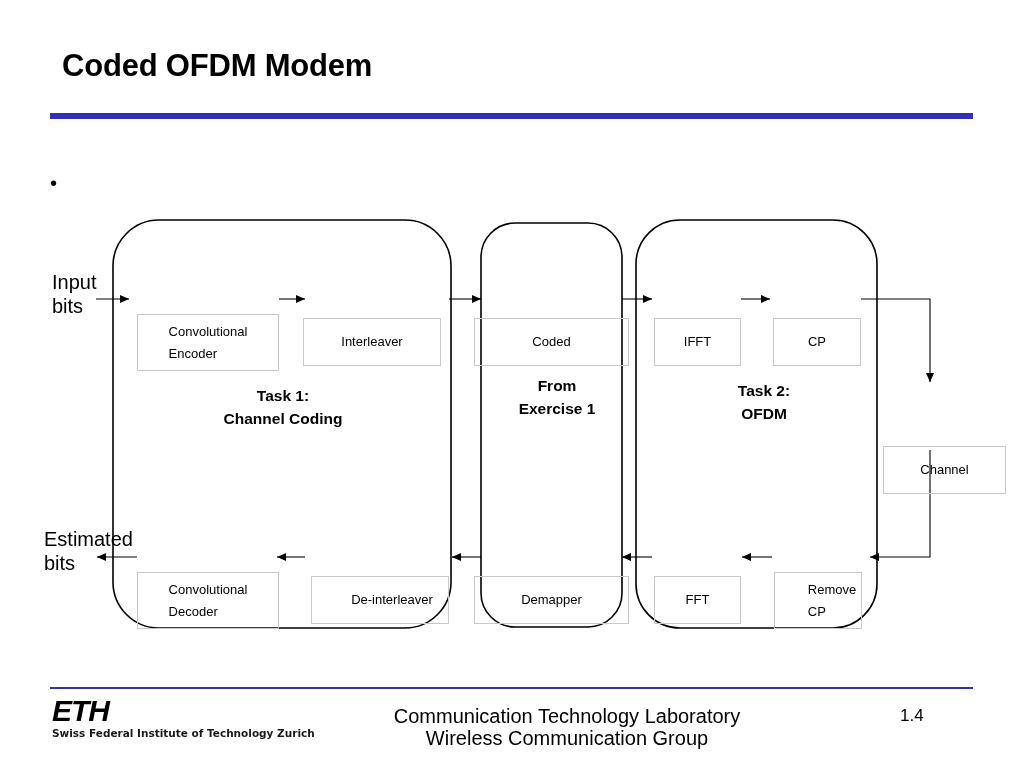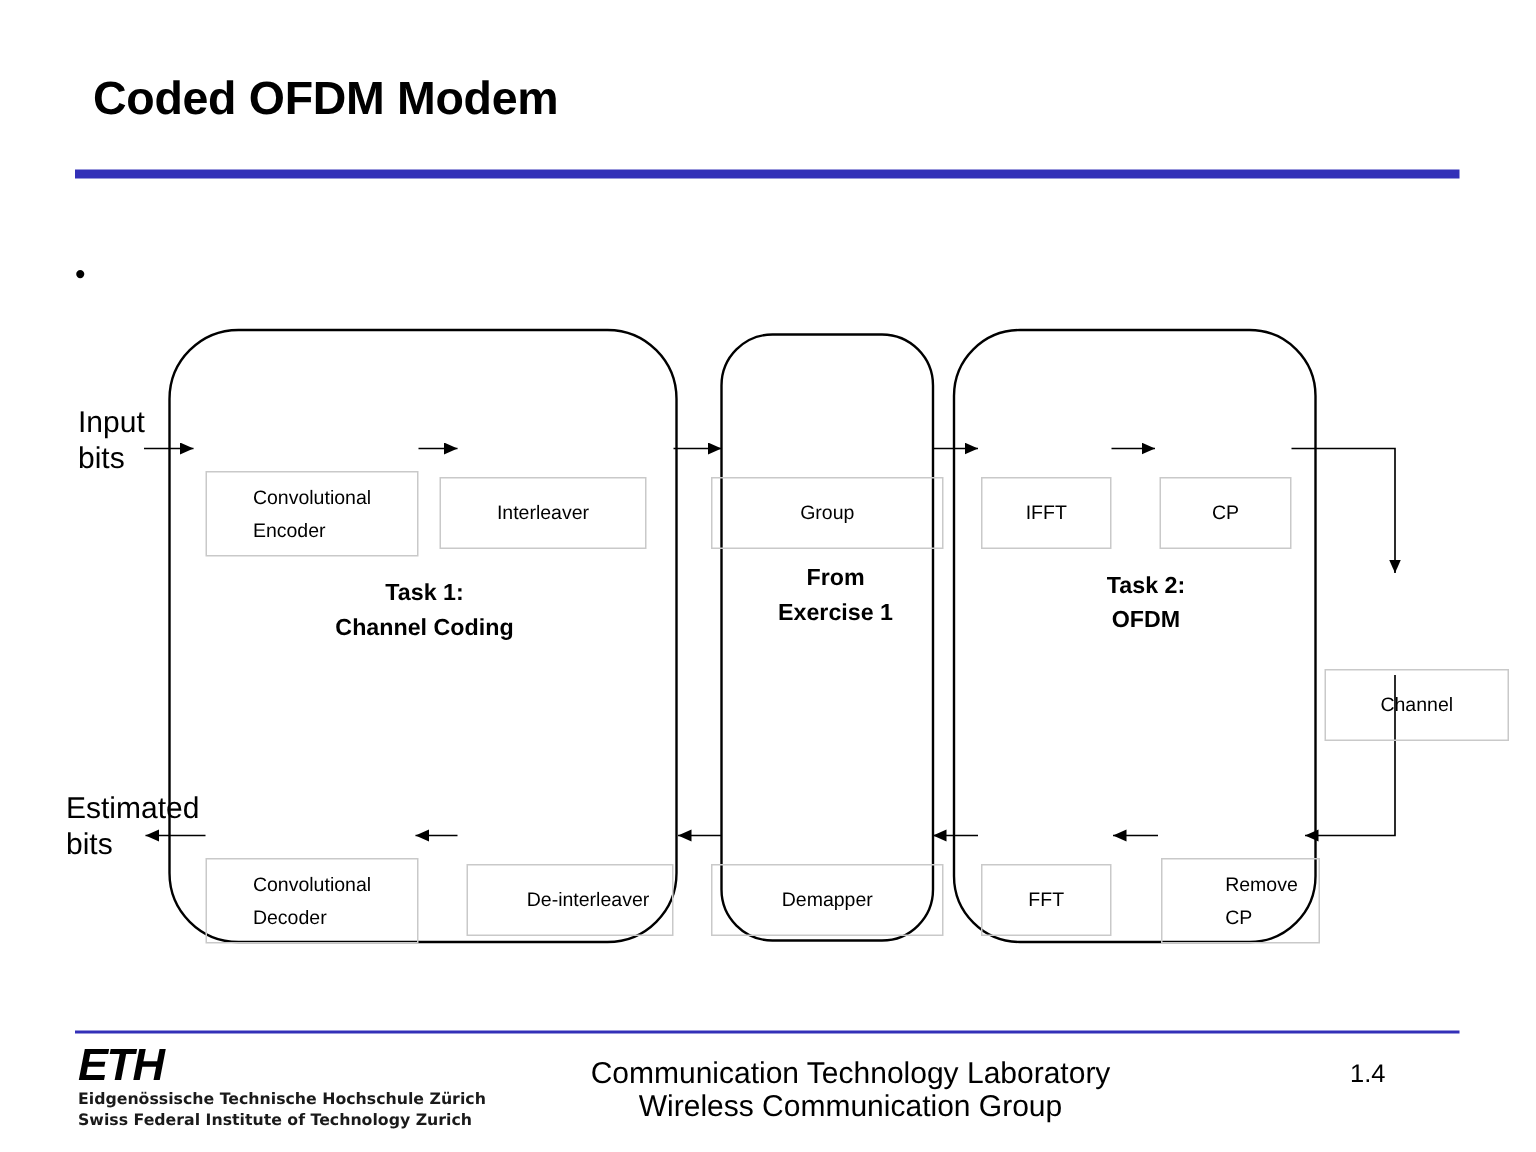--- a/index.html
+++ b/index.html
@@ -235,41 +235,40 @@
 
   <div class="grp-label" style="left:163px; top:184px; width:240px;">Task 1:
 Channel Coding</div>
   <div class="grp-label" style="left:481px; top:174px; width:152px;">From
 Exercise 1</div>
   <div class="grp-label" style="left:636px; top:179px; width:256px;">Task 2:
 OFDM</div>
 
   <div class="blk" style="left:137px; top:71px; width:142px; height:57px;">Convolutional
 Encoder</div>
-  <div class="blk" style="left:293px; top:75px; width:138px; height:48px;">Interleaver</div>
-  <div class="blk" style="left:474px; top:75px; width:155px; height:48px;">Group</div>
+  <div class="blk" style="left:303px; top:75px; width:138px; height:48px;">Interleaver</div>
+  <div class="blk" style="left:474px; top:75px; width:155px; height:48px;">Coded</div>
   <div class="blk" style="left:654px; top:75px; width:87px; height:48px;">IFFT</div>
   <div class="blk" style="left:773px; top:75px; width:88px; height:48px;">CP</div>
 
   <div class="blk" style="left:883px; top:203px; width:123px; height:48px;">Channel</div>
 
-  <div class="blk" style="left:774px; top:329px; width:106px; height:57px;padding-left:28px;">Remove
+  <div class="blk" style="left:774px; top:329px; width:88px; height:57px;padding-left:28px;">Remove
 CP</div>
   <div class="blk" style="left:654px; top:333px; width:87px; height:48px;">FFT</div>
   <div class="blk" style="left:474px; top:333px; width:155px; height:48px;">Demapper</div>
   <div class="blk" style="left:311px; top:333px; width:138px; height:48px;padding-left:24px;">De-interleaver</div>
   <div class="blk" style="left:137px; top:329px; width:142px; height:57px;">Convolutional
 Decoder</div>
 </div>
 
 <div id="footer-rule"></div>
 
 <div id="eth-logo">
   <div id="eth-mark">ETH</div>
-  <div class="eth-sub">Eidgenössische Technische Hochschule Zürich</div>
   <div class="eth-sub">Swiss Federal Institute of Technology Zurich</div>
 </div>
 
 <div id="footer-center">
   <div>Communication Technology Laboratory</div>
   <div>Wireless Communication Group</div>
 </div>
 
 <div id="footer-page">1.4</div>
 

